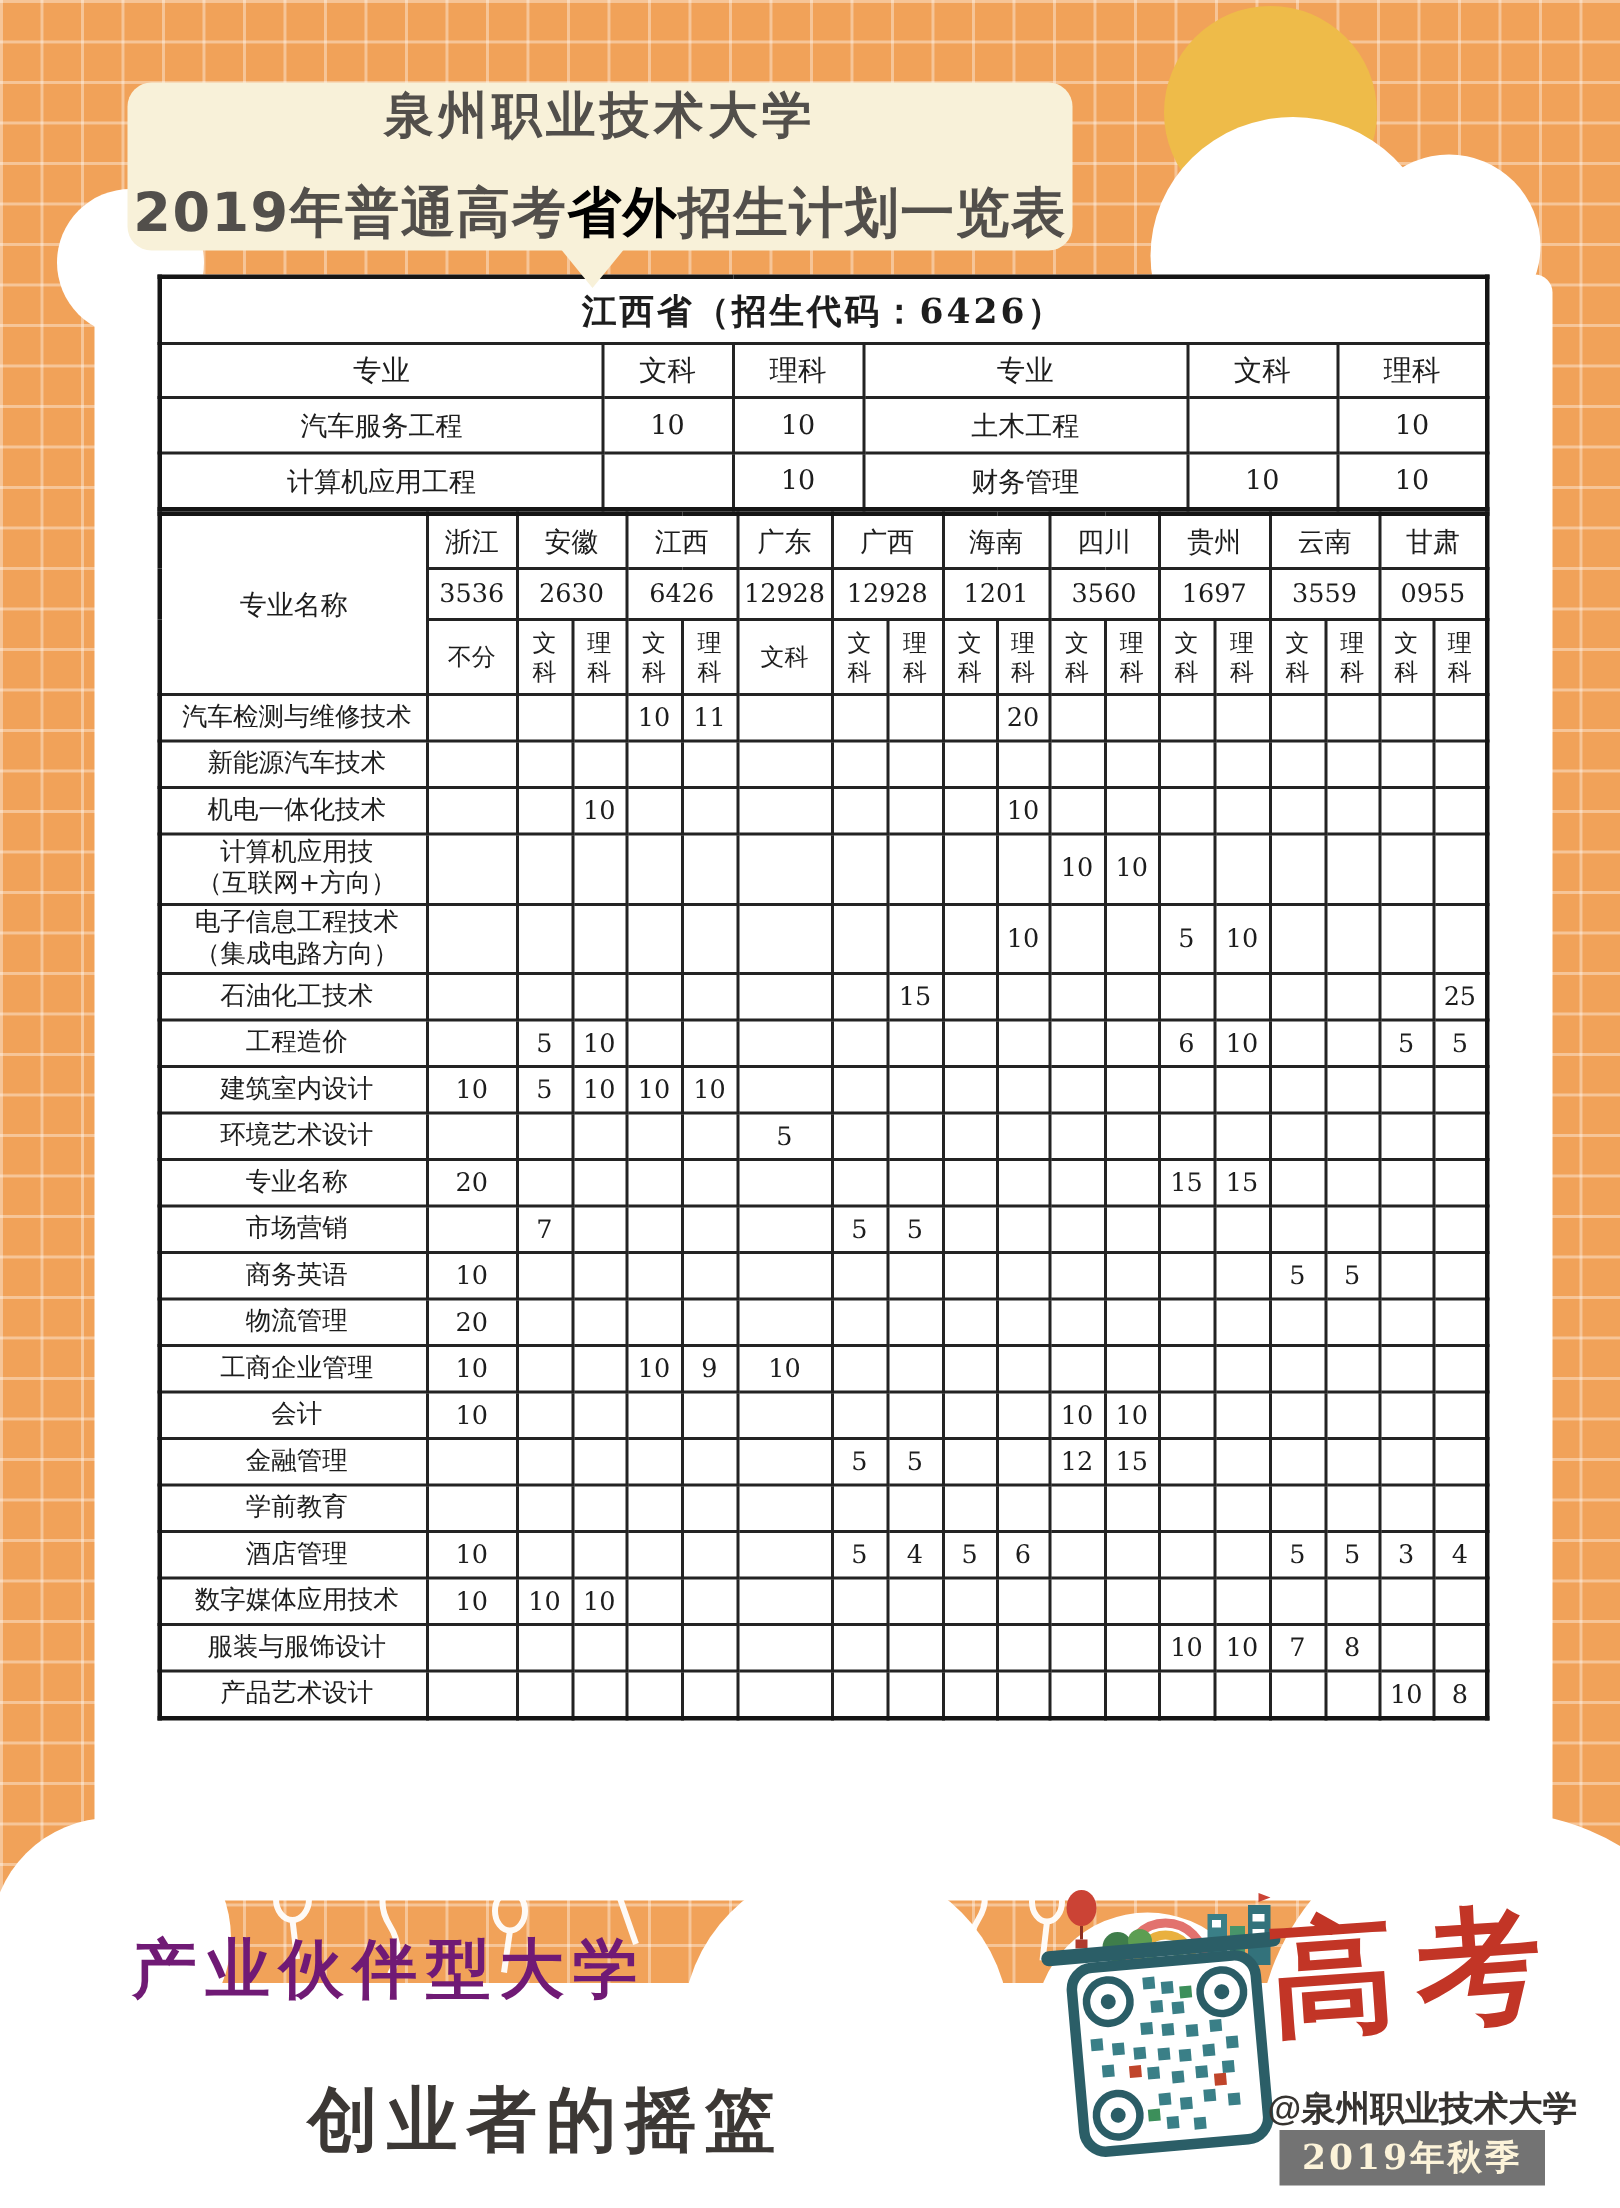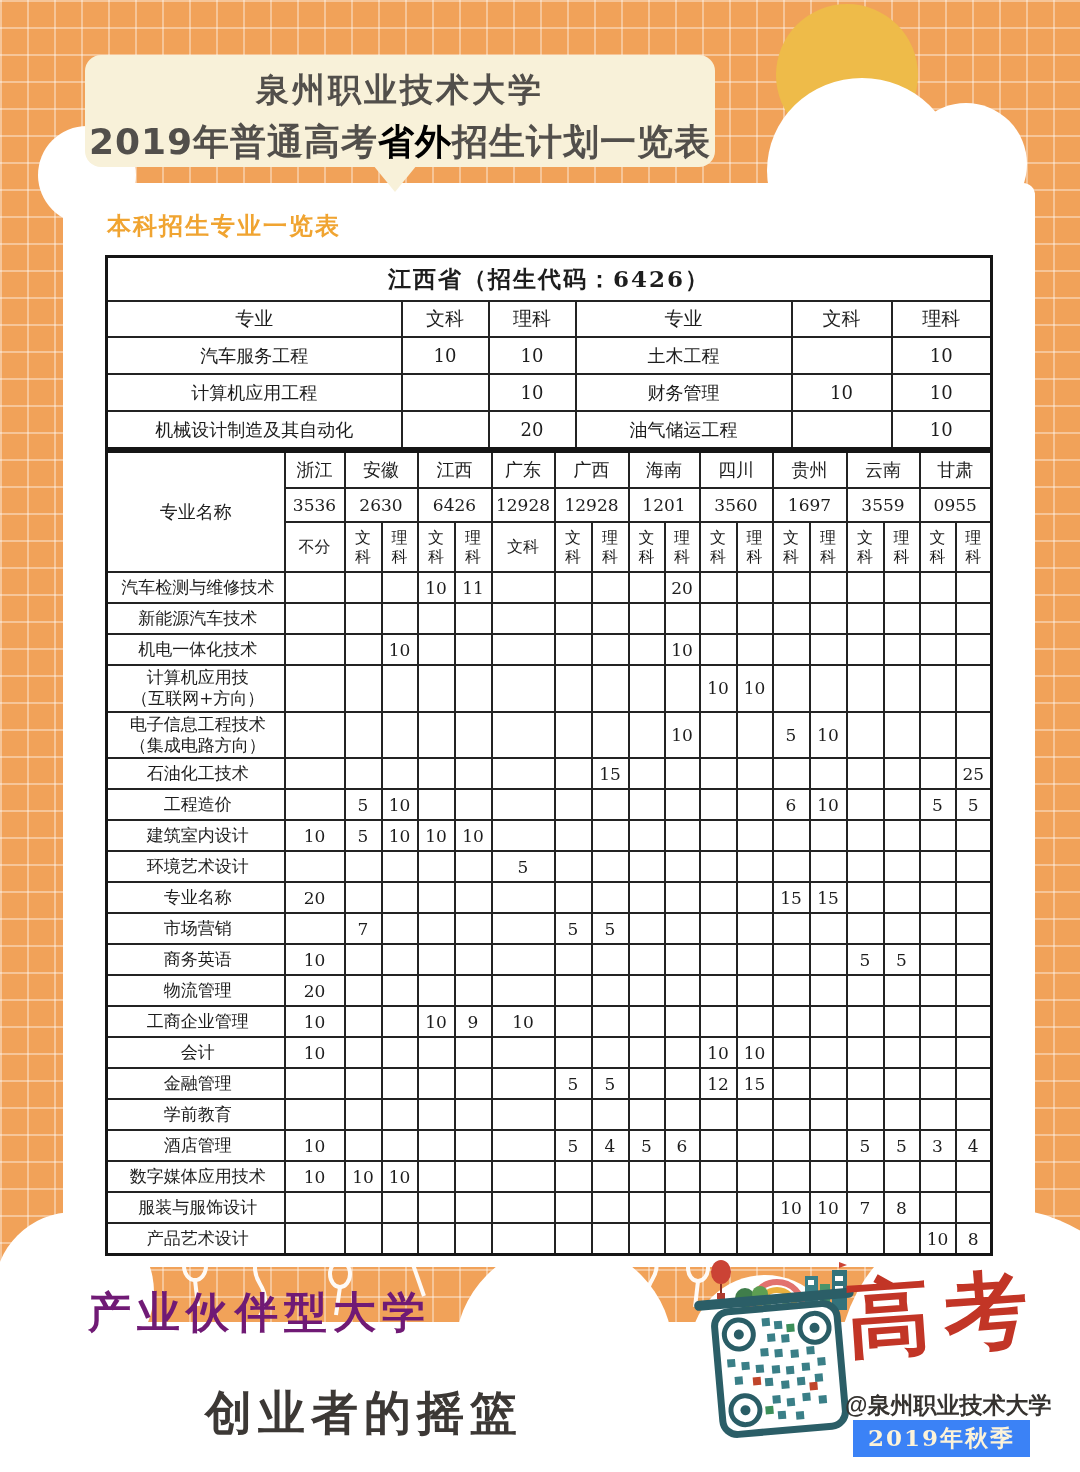--- a/index.html
+++ b/index.html
@@ -20,21 +20,21 @@
   #cloud-c{left:38px;top:126px;width:98px;height:98px;z-index:2}
   #cloud-d{left:-6px;top:1212px;width:160px;height:160px;z-index:2}
   #cloud-e{left:455px;top:1243px;width:218px;height:218px;z-index:2}
   #cloud-f{left:838px;top:1208px;width:320px;height:320px;z-index:2}
   #cloud-g{left:690px;top:1275px;width:150px;height:150px;z-index:2}
   .white-bottom{position:absolute;left:0;top:1322px;width:1080px;height:150px;background:#fff;z-index:2}
   .doodles{position:absolute;left:90px;top:1244px;z-index:2}
 
   
   .banner{position:absolute;left:85px;top:55px;width:630px;height:112px;background:#f8f1d9;border-radius:16px;z-index:5;
-    display:flex;flex-direction:column;align-items:center;justify-content:flex-end;
+    display:flex;flex-direction:column;align-items:center;justify-content:space-between;
     font-weight:bold;color:#524f4b}
   .banner .l1{font-size:33px;letter-spacing:3px}
   .banner .l2{font-size:36px;letter-spacing:1px;margin-top:5px}
   .hl{color:#000000}
   .tail{position:absolute;left:373px;top:165px;width:0;height:0;border:22px solid transparent;border-top:27px solid #f8f1d9;z-index:5}
 
   
   .panel{position:absolute;left:63px;top:183px;width:972px;height:1084px;background:#fff;border-radius:12px;z-index:3;
     box-sizing:border-box;padding:0 42px}
   .sec-title{color:#f0a431;font-weight:bold;font-size:24px;margin:27px 0 13px 2px;letter-spacing:2px}
@@ -53,21 +53,21 @@
   #table2 td{font-size:17px;height:27px}
   #table2 .name-head{font-size:18px}
   .vtext{display:inline-block;width:1.05em;word-break:break-all;line-height:1.2}
   .major{text-align:right;padding-left:6px !important;white-space:pre-line;line-height:1.25}
 
   
   .slogan1{position:absolute;left:88px;top:1284px;font-family:"DejaVu Serif",serif;font-weight:bold;font-size:43px;color:#701a75;letter-spacing:6px;z-index:4}
   .slogan2{position:absolute;left:205px;top:1382px;font-family:"DejaVu Serif",serif;font-weight:bold;font-size:47px;color:#3c3835;letter-spacing:6px;z-index:4}
   .gaokao{position:absolute;left:846px;top:1258px;font-family:"DejaVu Serif",serif;font-weight:bold;font-size:84px;color:#c23526;letter-spacing:14px;transform:rotate(-4deg);z-index:4}
   .handle{position:absolute;left:845px;top:1390px;font-family:Liberation Sans, sans-serif;font-weight:bold;font-size:23px;color:#363330;z-index:4}
-  .badge{position:absolute;left:853px;top:1420px;background:#3b82f6;color:#fcf3d9;font-family:"DejaVu Serif",serif;font-weight:bold;font-size:23px;padding:3px 15px;letter-spacing:2px;z-index:4}
+  .badge{position:absolute;left:853px;top:1420px;background:#737373;color:#fcf3d9;font-family:"DejaVu Serif",serif;font-weight:bold;font-size:23px;padding:3px 15px;letter-spacing:2px;z-index:4}
 
   .qr-wrap{position:absolute;left:705px;top:1252px;width:160px;height:215px;z-index:4}
   .qr-box{position:absolute;left:10px;top:52px;width:116px;height:116px;background:#fff;border:7px solid #2b5e67;border-radius:18px;transform:rotate(-5deg)}
   .qr-box::before{content:"";position:absolute;left:-22px;right:-22px;top:-17px;height:10px;background:#2b5e67;border-radius:6px}
   .finder{position:absolute;width:24px;height:24px;border:5px solid #2a5d66;border-radius:50%}
   .finder::after{content:"";position:absolute;left:7px;top:7px;width:10px;height:10px;background:#2a5d66;border-radius:50%}
   .f-tl{left:3px;top:3px}.f-tr{right:3px;top:3px}.f-bl{left:3px;bottom:3px}
 </style>
 </head>
 <body>
@@ -78,21 +78,20 @@
 <div class="cloud" id="cloud-c"></div>
 
 <div class="banner">
   <div class="l1">泉州职业技术大学</div>
   <div class="l2"><span>2019年普通高考</span><span class="hl">省外</span><span>招生计划一览表</span></div>
 </div>
 <div class="tail"></div>
 
 <div class="panel">
 
-  <div class="sec-title">本科招生专业一览表</div>
 
   <table class="t" id="table1">
     <colgroup>
       <col style="width:295px">
         <col style="width:87px">
         <col style="width:87px">
       <col style="width:216px">
         <col style="width:100px">
         <col style="width:100px">
     </colgroup>
@@ -117,28 +116,20 @@
           <td>土木工程</td>
           <td></td>
           <td>10</td>
         </tr>
         <tr>
           <td>计算机应用工程</td>
           <td></td>
           <td>10</td>
           <td>财务管理</td>
           <td>10</td>
-          <td>10</td>
-        </tr>
-        <tr>
-          <td>机械设计制造及其自动化</td>
-          <td></td>
-          <td>20</td>
-          <td>油气储运工程</td>
-          <td></td>
           <td>10</td>
         </tr>
       </tbody>
   </table>
 
 
   <table class="t" id="table2">
     <colgroup id="t2-cols">
         <col style="width: 178px;">
         <col style="width: 60px;">

